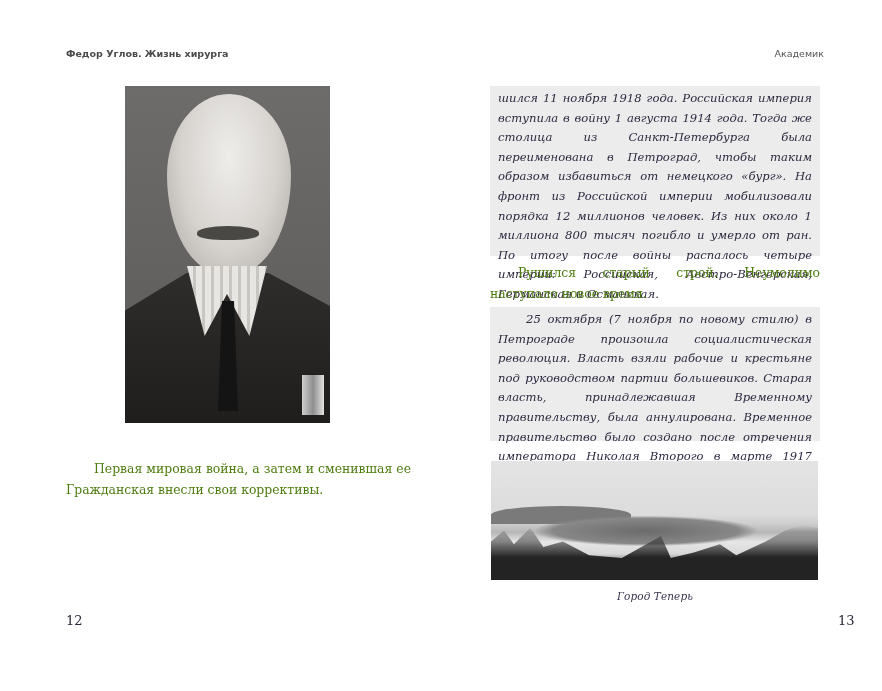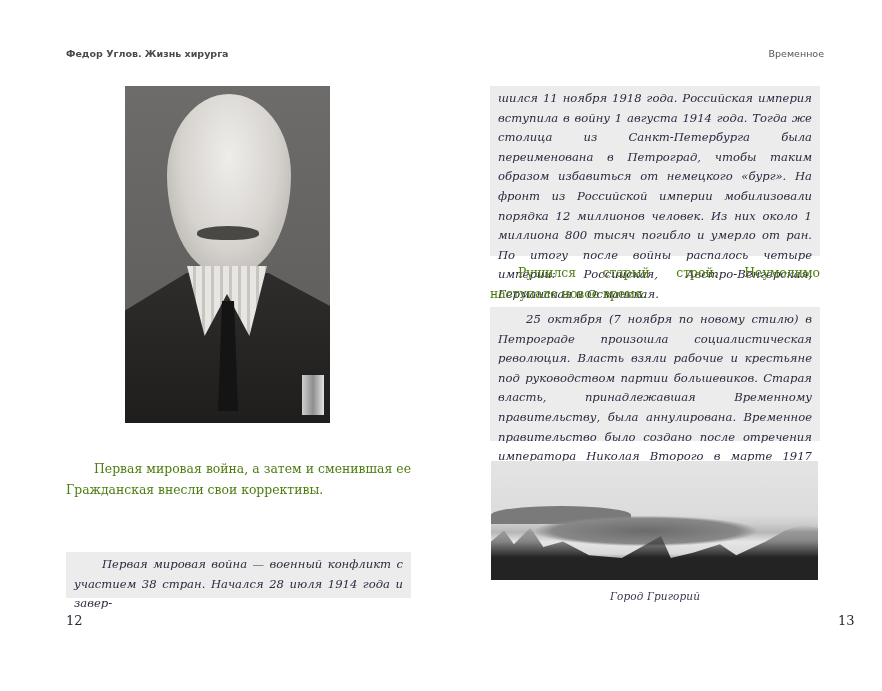--- a/index.html
+++ b/index.html
@@ -108,43 +108,40 @@
     <div class="mustache"></div>
     <div class="collar"></div>
     <div class="tie"></div>
     <div class="medal"></div>
   </div>
 
   <div class="body-text left-body">
     <p>Первая мировая война, а затем и сменившая ее Гражданская внесли свои коррективы.</p>
   </div>
 
-  <div class="box left-box">
-    <p class="indent">Первая мировая война — военный конфликт с участием 38 стран. Начался 28 июля 1914 года и завер-</p>
-  </div>
 
   <div class="page-number">12</div>
 </div>
 
 <div class="page page-right">
-  <div class="running-head">Временное</div>
+  <div class="running-head">Академик</div>
 </div>
 
 <div class="box right-box1">
   <p>шился 11 ноября 1918 года. Российская империя вступила в войну 1 августа 1914 года. Тогда же столица из Санкт-Петербурга была переименована в Петроград, чтобы таким образом избавиться от немецкого «бург». На фронт из Российской империи мобилизовали порядка 12 миллионов человек. Из них около 1 миллиона 800 тысяч погибло и умерло от ран. По итогу после войны распалось четыре империи: Российская, Австро-Венгерская, Германская и Османская.</p>
 </div>
 
 <div class="body-text right-body">
   <p>Рушился старый строй. Неумолимо наступало новое время.</p>
 </div>
 
 <div class="box right-box2">
   <p class="indent">25 октября (7 ноября по новому стилю) в Петрограде произошла социалистическая революция. Власть взяли рабочие и крестьяне под руководством партии большевиков. Старая власть, принадлежавшая Временному правительству, была аннулирована. Временное правительство было создано после отречения императора Николая Второго в марте 1917 года. Теперь орга-</p>
 </div>
 
 <div class="photo panorama">
   <div class="hill"></div>
   <div class="town"></div>
   <div class="trees"></div>
 </div>
-<div class="caption caption-right">Город Григорий</div>
+<div class="caption caption-right">Город Теперь</div>
 
 <div class="page-number" style="left:838px;top:613px;">13</div>
 
 </body></html>

